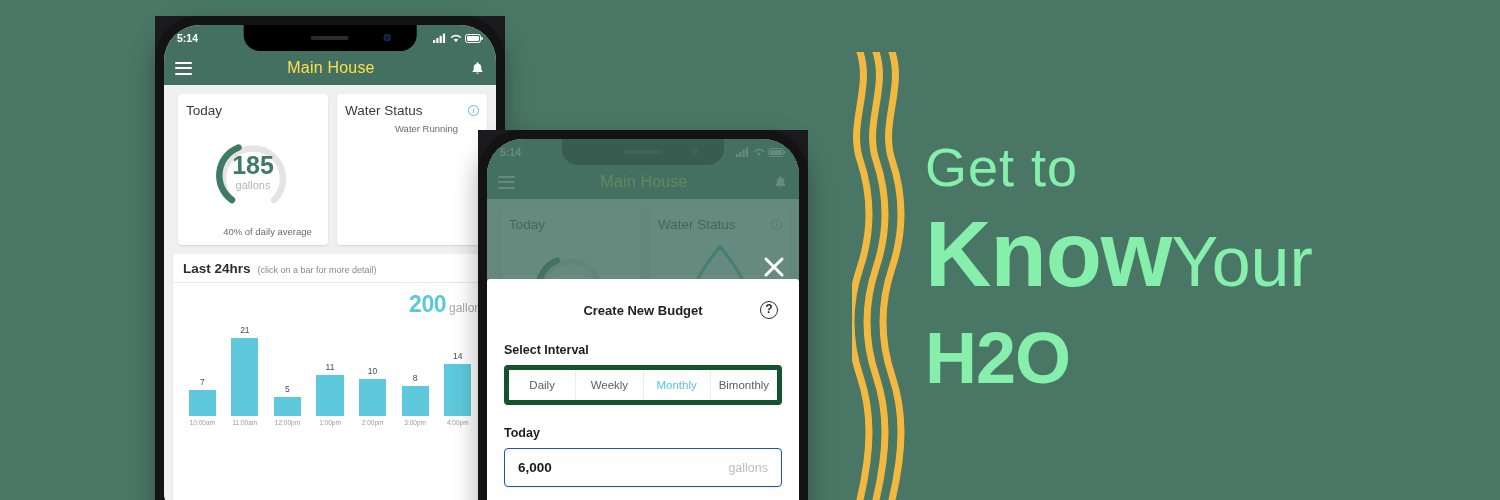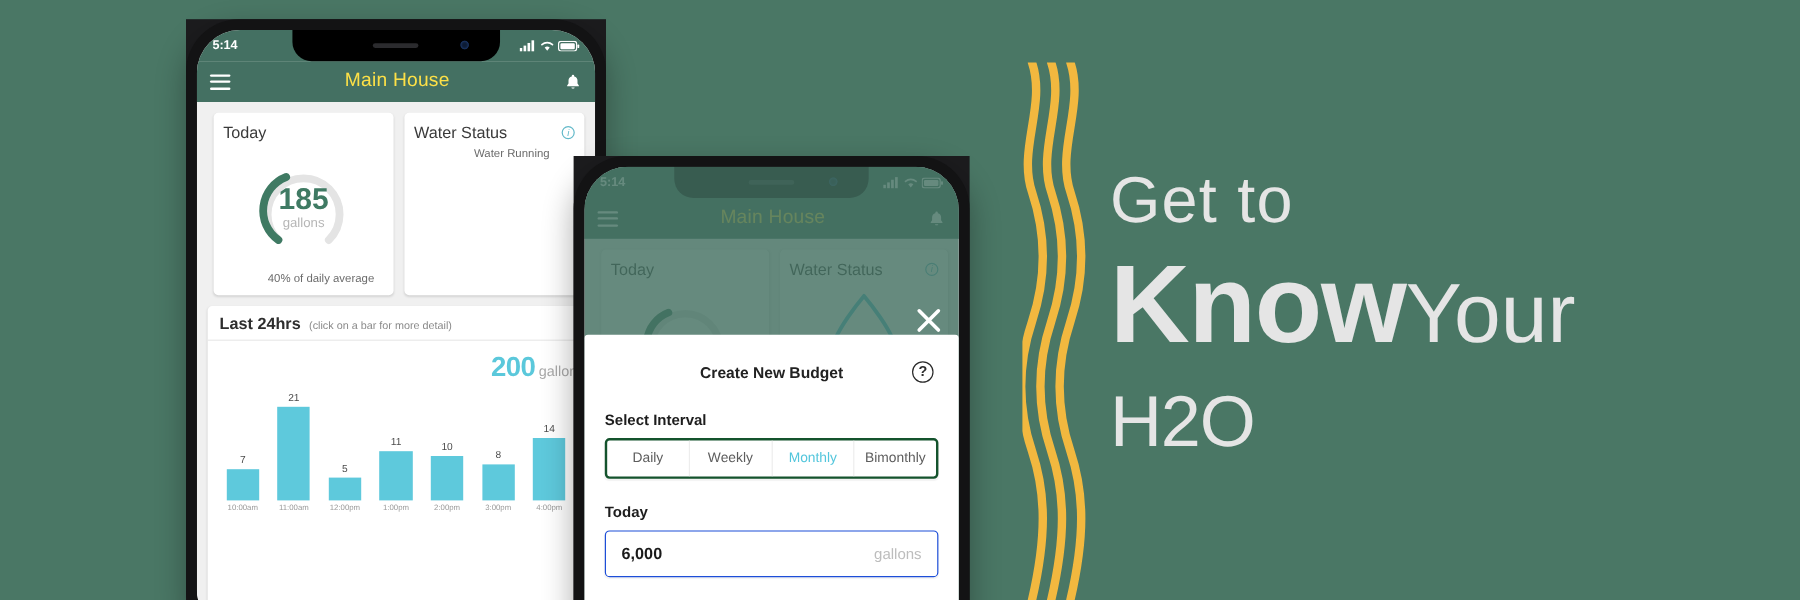--- a/index.html
+++ b/index.html
@@ -8,25 +8,25 @@
     font-family:"Liberation Sans", sans-serif;
     background:#4a7765;
     position:relative;
   }
 
   
   .waves { position:absolute; left:852px; top:52px; width:70px; height:448px; }
 
   
   .hero { position:absolute; left:925px; top:140px; width:560px; }
-  .hero-line { color:#e5e5e5; line-height:1.0; white-space:nowrap; }
+  .hero-line { color:#86efac; line-height:1.0; white-space:nowrap; }
   .hero-l1 { font-size:54px; font-weight:300; letter-spacing:1px; margin-bottom:14px; }
   .hero-l2 { font-size:92px; font-weight:700; letter-spacing:-1px; margin-bottom:22px; }
   .hero-l2 .light { font-weight:300; font-size:70px; letter-spacing:0; }
-  .hero-l3 { font-size:60px; font-weight:400; letter-spacing:-1px; }
+  .hero-l3 { font-size:72px; font-weight:700; letter-spacing:-1px; }
 
   
   .phone { position:absolute; background:#1c1c1e; }
   .phone-shell {
     position:absolute; inset:0;
     background:#131314;
     border-radius:44px;
     box-shadow:0 10px 26px rgba(0,0,0,.32);
   }
   .phone-bezel {
@@ -143,21 +143,21 @@
     display:flex; align-items:center; justify-content:space-between;
     margin-bottom:24px; padding:0 4px;
   }
   .sheet-title { flex:1; text-align:center; font-size:13px; font-weight:600; color:#222; }
   .help-icon {
     width:18px; height:18px; border-radius:50%; border:1.6px solid #2b2b2b;
     font-size:12px; line-height:15px; text-align:center; color:#2b2b2b; font-weight:600;
   }
   .field-label { font-size:12.5px; font-weight:600; color:#1d1d1d; margin-bottom:8px; }
   .segmented {
-    display:flex; border:2px solid #14532d; border-radius:4px;
+    display:flex; border:5px solid #14532d; border-radius:4px;
     overflow:hidden; margin-bottom:21px; background:#fff;
     box-shadow:0 1px 1px rgba(0,0,0,.05);
   }
   .seg {
     flex:1; text-align:center; padding:9px 0;
     font-size:11.5px; color:#5d5d5d; border-right:1px solid #ededed;
   }
   .seg:last-child { border-right:none; }
   .seg.active { color:#53c6dc; }
   .amount-box {

